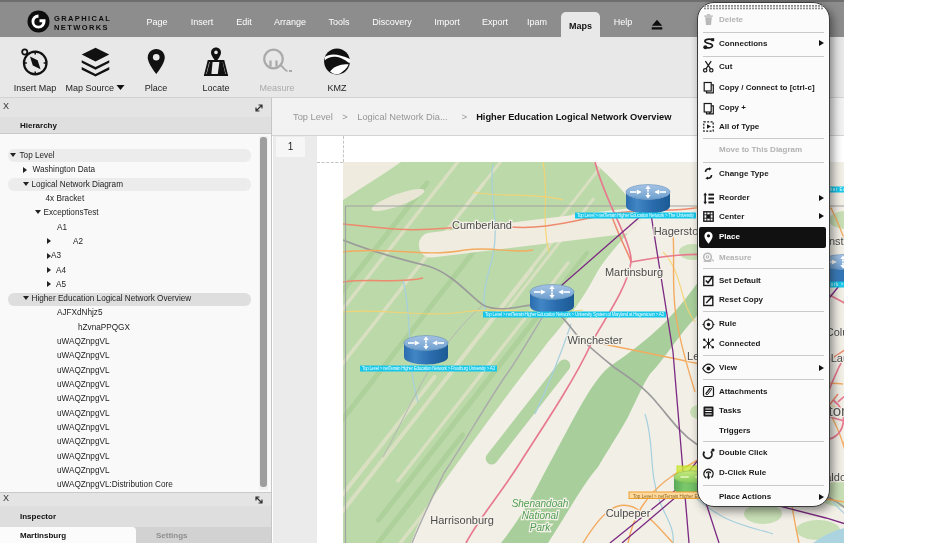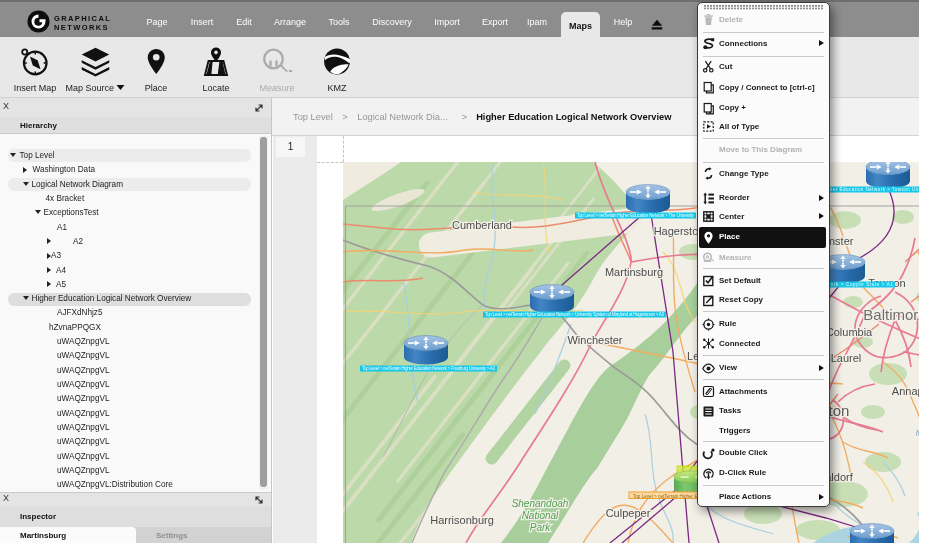--- a/index.html
+++ b/index.html
@@ -1,18 +1,18 @@
 <!DOCTYPE html>
 <html><head>
 <meta charset="utf-8">
 <style>
   * { margin:0; padding:0; box-sizing:border-box; }
   html,body { width:951px; height:543px; overflow:hidden; background:#fff;
     font-family:"Liberation Sans", sans-serif; }
-  #app { position:relative; width:919px; height:543px; overflow:hidden; }
+  #app { position:relative; width:844px; height:543px; overflow:hidden; }
   .abs { position:absolute; }
 
   
   #menubar { position:absolute; left:0; top:0; width:951px; height:37px;
     background:#8d8d8d; border-top:2px solid #6e6e6e; }
   .mitem { position:absolute; top:0; height:37px; line-height:40px; color:#fff;
     font-size:9px; font-weight:normal; transform:translateX(-50%); white-space:nowrap; }
   #mapstab { position:absolute; left:561px; top:10px; width:39px; height:27px;
     background:#e8e8e8; border-radius:5px 5px 0 0; color:#111; font-size:9px;
     font-weight:bold; text-align:center; line-height:29px; }
@@ -50,21 +50,21 @@
     line-height:38px; color:#969696; white-space:nowrap; }
   #canvas { position:absolute; left:272px; top:136px; width:679px; height:407px;
     background:#fff; }
   #gutter { position:absolute; left:1px; top:0; width:44px; height:407px; background:#ebebeb; }
   #rbox { position:absolute; left:4px; top:1px; width:29px; height:20px;
     background:#f6f6f6; color:#222; font-size:10px; text-align:center; line-height:20px; }
   #mapwrap { position:absolute; left:71px; top:26px; width:608px; height:381px; overflow:hidden; }
 
   
   #cmenu { position:absolute; left:697px; top:2px; width:133px; height:505px;
-    background:#fbfbfb; border:1.5px solid #3c3c3c; border-radius:5px;
+    background:#fbfbfb; border:1.5px solid #3c3c3c; border-radius:17px;
     box-shadow:3px 4px 10px rgba(0,0,0,.45); z-index:50; }
   .ci { position:absolute; left:0; width:131px; height:20px; }
   .ctext { position:absolute; left:21px; top:0; height:20px; line-height:20px;
     font-size:8px; font-weight:bold; color:#1a1a1a; white-space:nowrap; }
   .ci.gray .ctext { color:#b2b2b2; }
   .cicon { position:absolute; left:4px; top:3.5px; width:13px; height:13px; }
   .csep { position:absolute; left:5px; width:121px; border-top:1px solid #c9c9c9; }
   .carr { position:absolute; right:5px; top:6.5px; width:0; height:0;
     border-top:3.5px solid transparent; border-bottom:3.5px solid transparent;
     border-left:5px solid #111; }
@@ -164,21 +164,21 @@
       <div class="trow" style="top:43.5px"><div class="thl"></div><span class="tarr arr-d" style="margin-left:23px"></span><span class="tlab" style="margin-left:2.5px">Logical Network Diagram</span></div>
       <div class="trow" style="top:57.9px"><span class="tlab" style="margin-left:45.5px">4x Bracket</span></div>
       <div class="trow" style="top:72.2px"><span class="tarr arr-d" style="margin-left:35px"></span><span class="tlab" style="margin-left:2.5px">ExceptionsTest</span></div>
       <div class="trow" style="top:86.5px"><span class="tlab" style="margin-left:57px">A1</span></div>
       <div class="trow" style="top:100.8px"><span class="tarr arr-r" style="margin-left:47px"></span><span class="tlab" style="margin-left:22px">A2</span></div>
       <div class="trow" style="top:115.1px"><span class="tarr arr-r" style="margin-left:47px"></span><span class="tlab" style="">A3</span></div>
       <div class="trow" style="top:129.5px"><span class="tarr arr-r" style="margin-left:47px"></span><span class="tlab" style="margin-left:5px">A4</span></div>
       <div class="trow" style="top:143.8px"><span class="tarr arr-r" style="margin-left:47px"></span><span class="tlab" style="margin-left:5px">A5</span></div>
       <div class="trow" style="top:158.1px"><div class="thl dk"></div><span class="tarr arr-d" style="margin-left:23px"></span><span class="tlab" style="margin-left:2.5px">Higher Education Logical Network Overview</span></div>
       <div class="trow" style="top:172.4px"><span class="tlab" style="margin-left:57px">AJFXdNhjz5</span></div>
-      <div class="trow" style="top:186.7px"><span class="tlab" style="margin-left:49px">hZvnaPPQGX</span></div>
+      <div class="trow" style="top:186.7px"><span class="tlab" style="margin-left:78px">hZvnaPPQGX</span></div>
       <div class="trow" style="top:201.1px"><span class="tlab" style="margin-left:57px">uWAQZnpgVL</span></div>
       <div class="trow" style="top:215.4px"><span class="tlab" style="margin-left:57px">uWAQZnpgVL</span></div>
       <div class="trow" style="top:229.7px"><span class="tlab" style="margin-left:57px">uWAQZnpgVL</span></div>
       <div class="trow" style="top:244.0px"><span class="tlab" style="margin-left:57px">uWAQZnpgVL</span></div>
       <div class="trow" style="top:258.3px"><span class="tlab" style="margin-left:57px">uWAQZnpgVL</span></div>
       <div class="trow" style="top:272.7px"><span class="tlab" style="margin-left:57px">uWAQZnpgVL</span></div>
       <div class="trow" style="top:287.0px"><span class="tlab" style="margin-left:57px">uWAQZnpgVL</span></div>
       <div class="trow" style="top:301.3px"><span class="tlab" style="margin-left:57px">uWAQZnpgVL</span></div>
       <div class="trow" style="top:315.6px"><span class="tlab" style="margin-left:57px">uWAQZnpgVL</span></div>
       <div class="trow" style="top:329.9px"><span class="tlab" style="margin-left:57px">uWAQZnpgVL</span></div>

